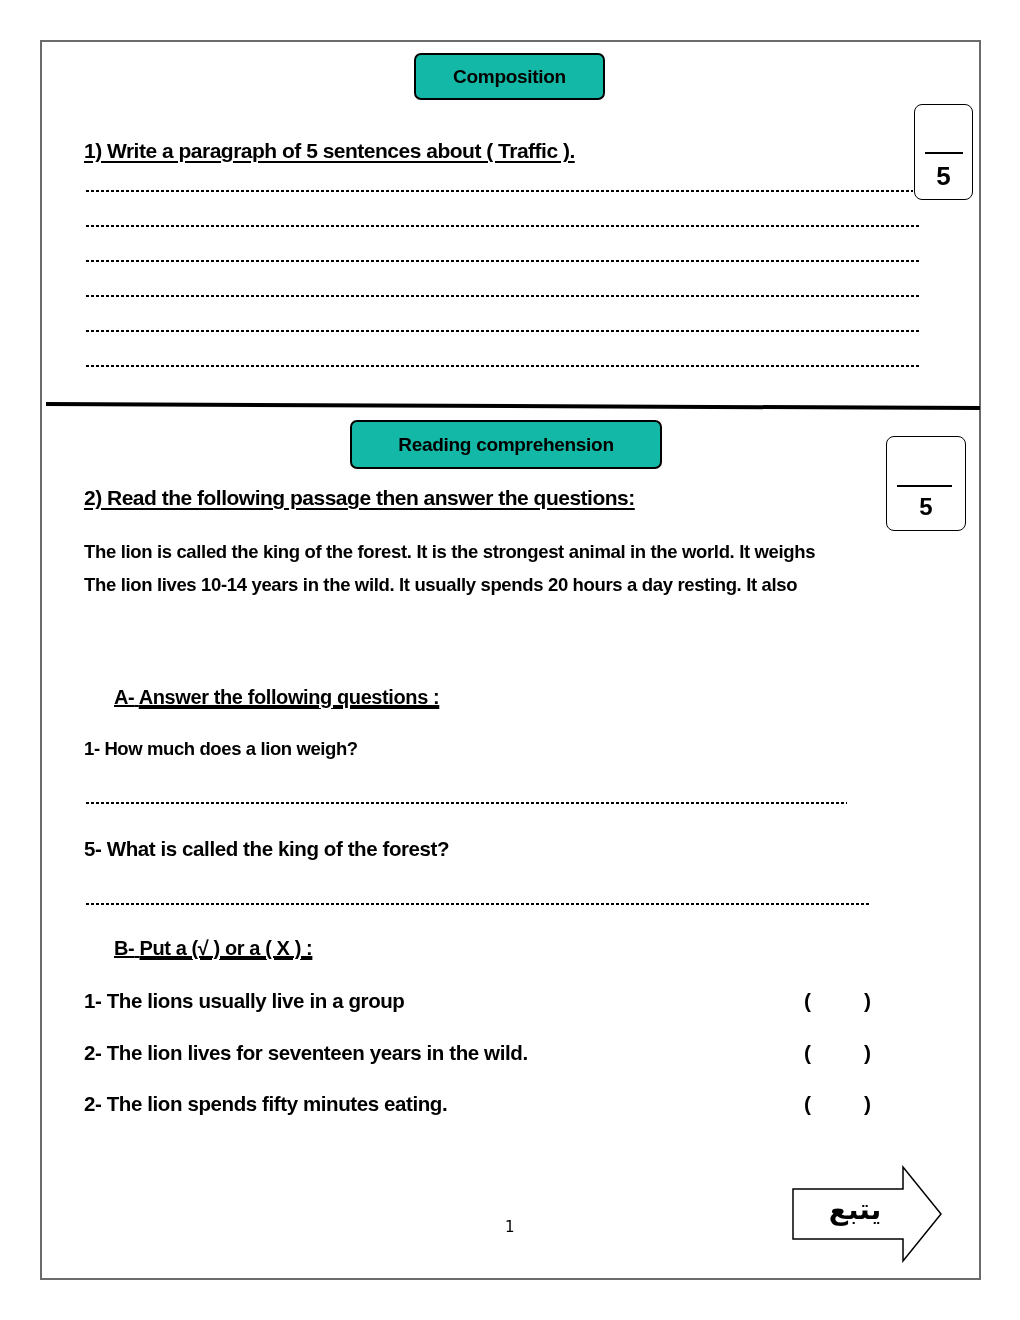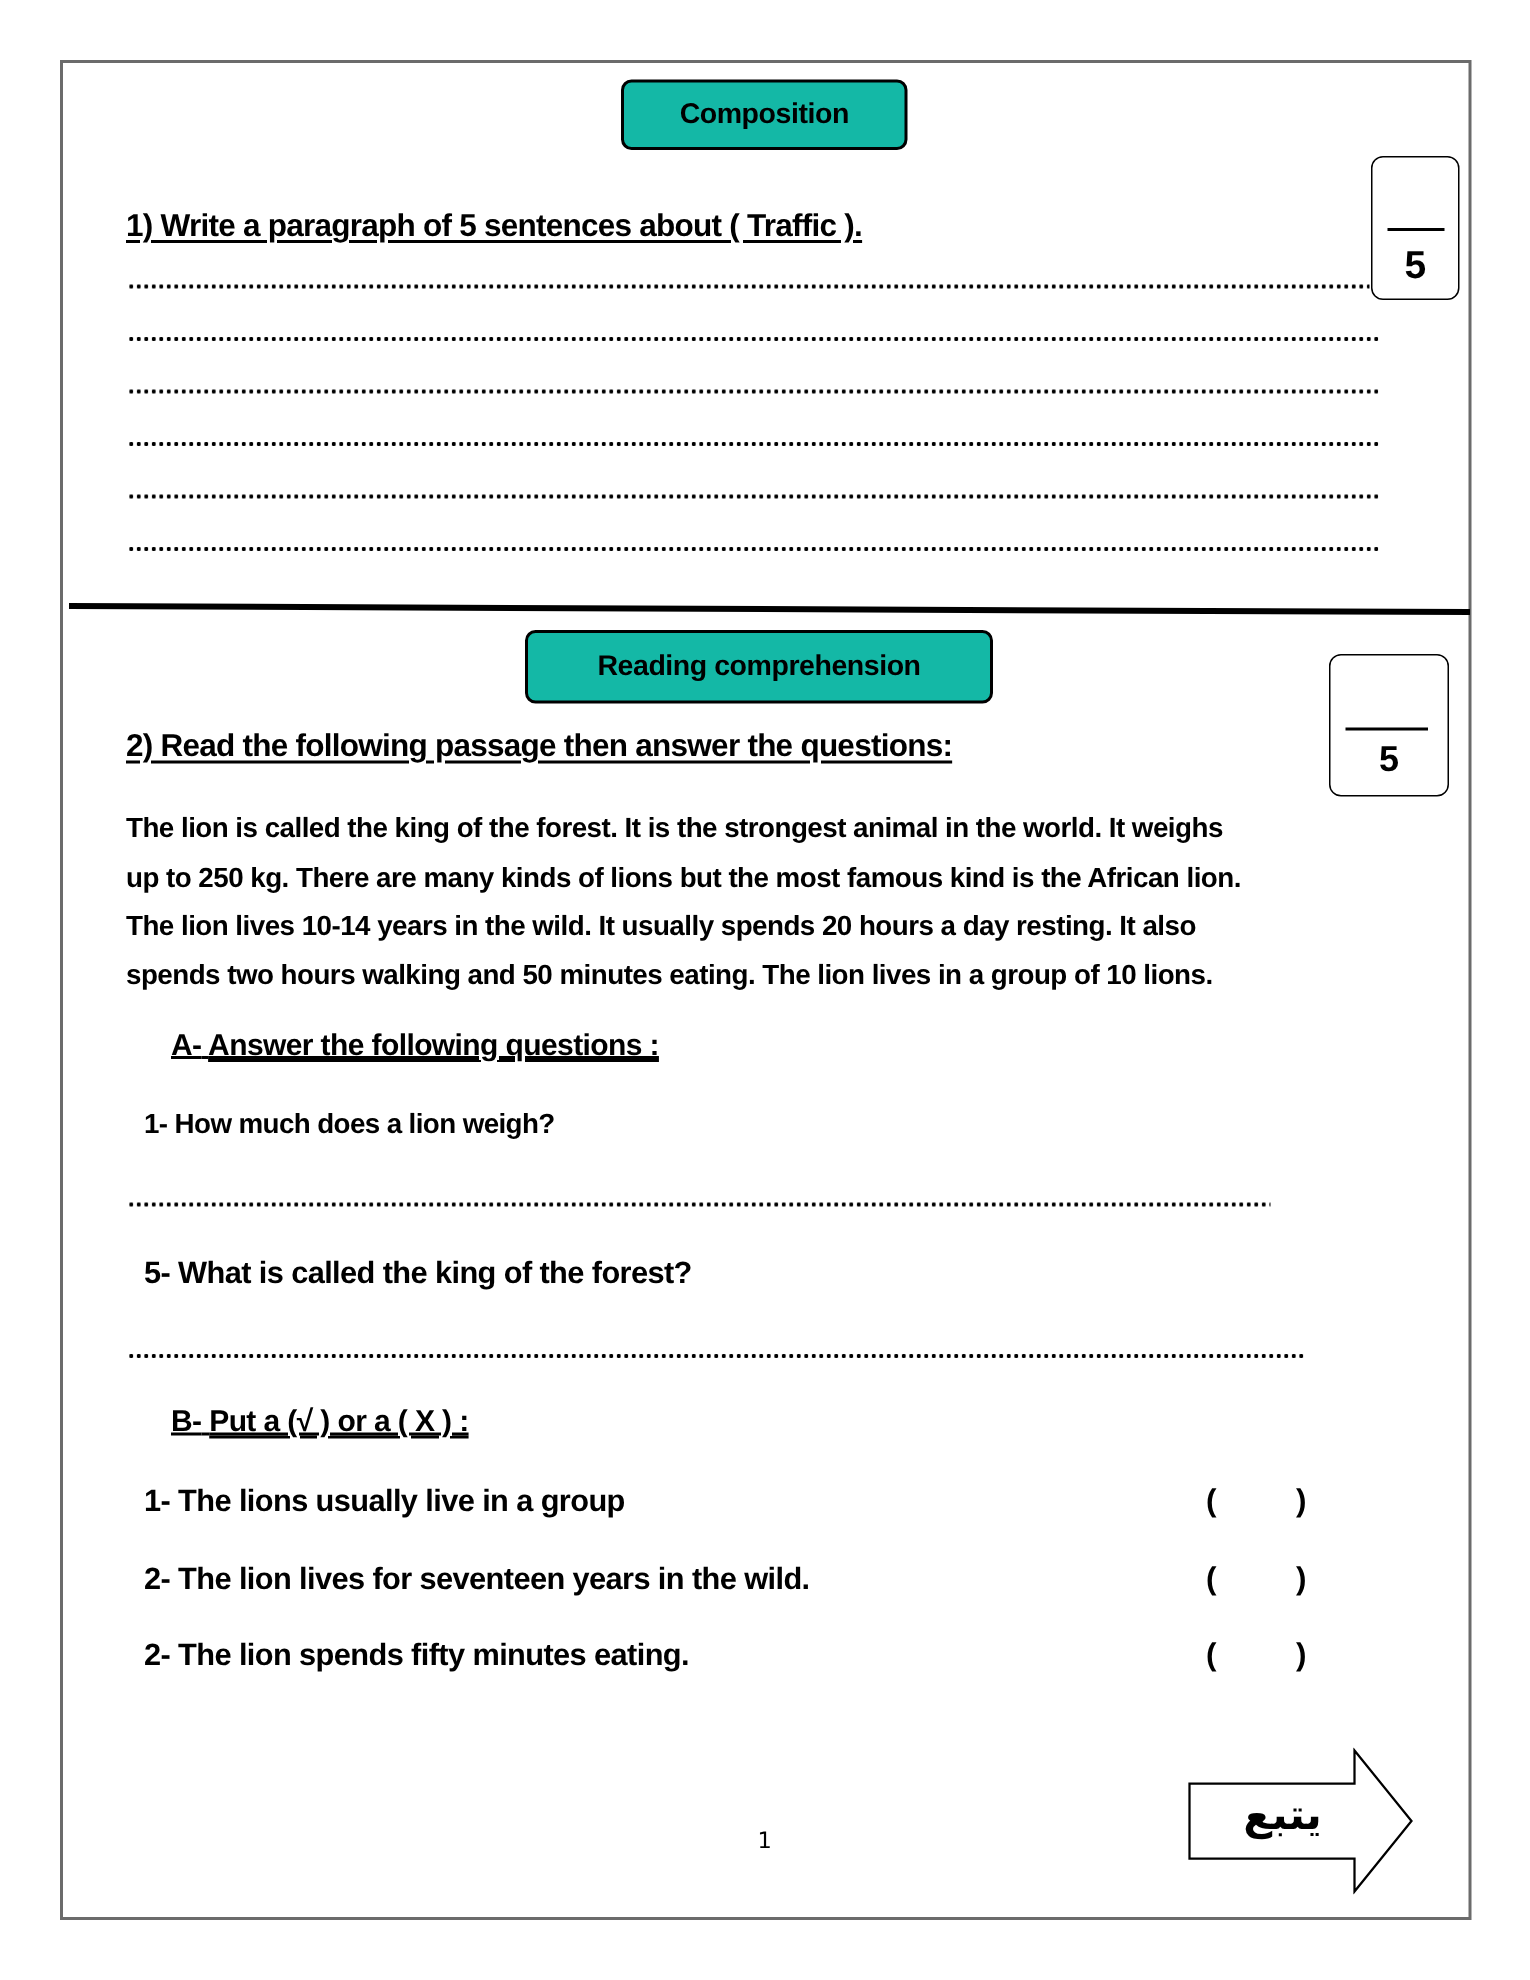--- a/index.html
+++ b/index.html
@@ -48,21 +48,21 @@
       font-weight: bold; font-size: 18.5px; line-height: 32.5px; letter-spacing: -0.35px;
     }
     .passage p { white-space: nowrap; }
 
     .sub-head {
       position: absolute; font-weight: bold; font-size: 20px; white-space: nowrap; letter-spacing: -0.4px; text-decoration: underline;
     }
     .sub-head .u { text-decoration: underline; text-underline-offset: 3px; }
 
     .question {
-      position: absolute; left: 96px; font-weight: bold; white-space: nowrap; letter-spacing: -0.4px;
+      position: absolute; left: 84px; font-weight: bold; white-space: nowrap; letter-spacing: -0.4px;
     }
     .q-small { font-size: 18.5px; }
     .q-large { font-size: 20.5px; }
 
     .tf-paren {
       position: absolute; font-weight: bold; font-size: 21px; white-space: nowrap;
     }
     .tf-paren .open { position: absolute; left: 0; }
     .tf-paren .close { position: absolute; left: 60px; }
 
@@ -109,23 +109,21 @@
 
 <div class="q-title" style="left:84px; top:486px;">2) Read the following passage then answer the questions:</div>
 
 <div class="score-box" style="left:886px; top:436px; width:80px; height:95px;">
   <div class="score-line" style="left:10px; top:48px; width:55px;"></div>
   <div class="score-value" style="top:56px; font-size:24px;">5</div>
 </div>
 
 <div class="passage">
   <p>The lion is called the king of the forest. It is the strongest animal in the world. It weighs</p>
-  <p>up to 250 kg. There are many kinds of lions but the most famous kind is the African lion.</p>
   <p>The lion lives 10-14 years in the wild. It usually spends 20 hours a day resting. It also</p>
-  <p>spends two hours walking and 50 minutes eating. The lion lives in a group of 10 lions.</p>
 </div>
 
 <div class="sub-head" style="left:114px; top:686px;">
   <span>A-</span>
   <span class="u">Answer the following questions :</span>
 </div>
 
 <div class="question q-small" style="top:738px;">1- How much does a lion weigh?</div>
 <div class="dots" style="left:85px; top:801px; width:762px;"></div>
 

